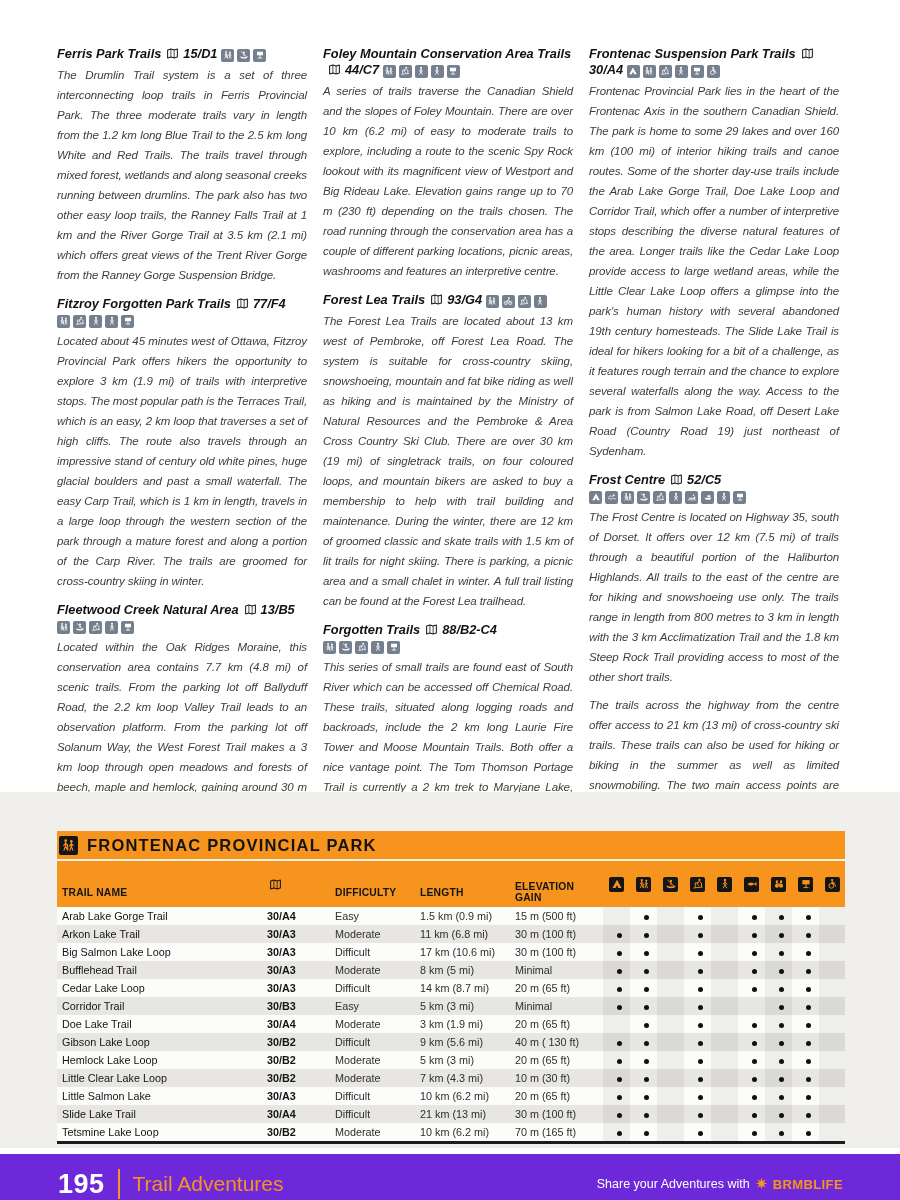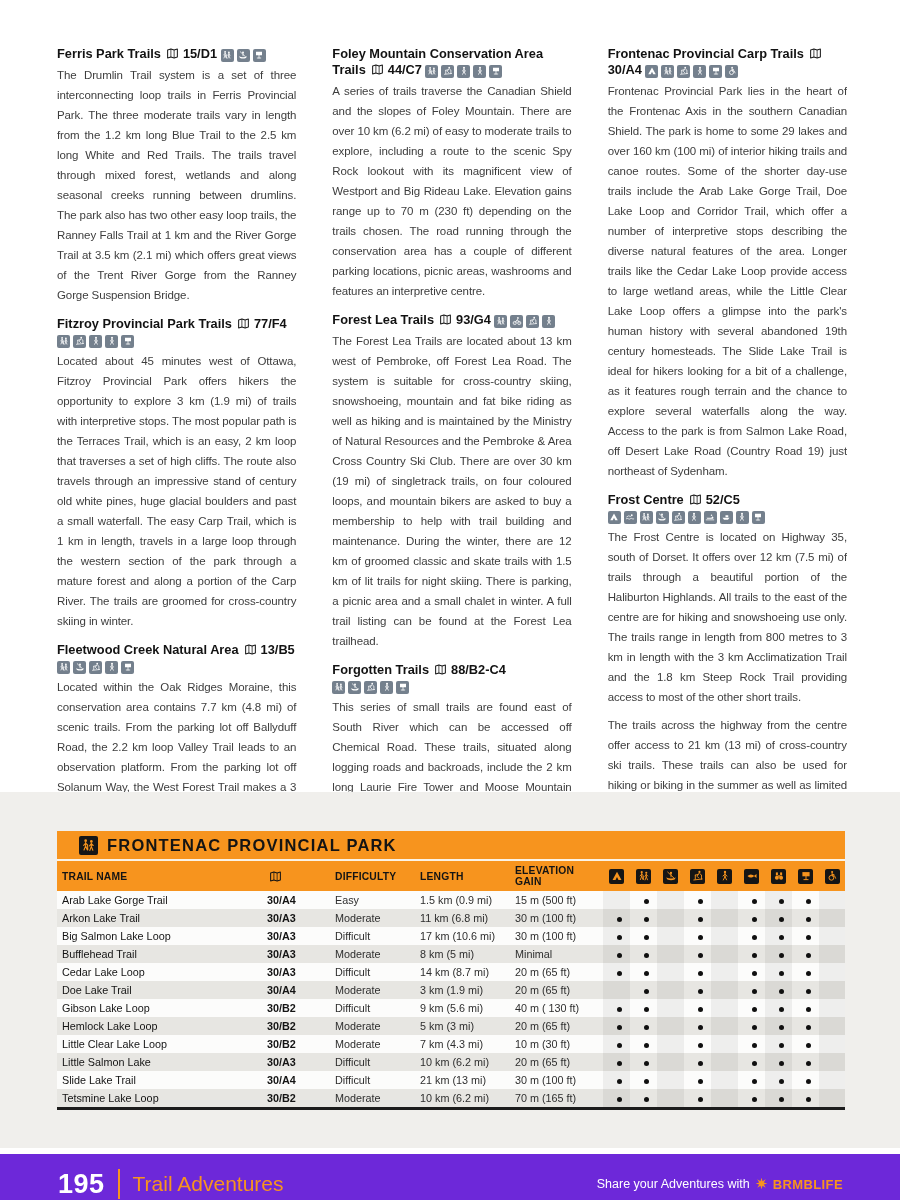--- a/index.html
+++ b/index.html
@@ -5,21 +5,21 @@
   html,body{margin:0;padding:0;}
   body{
     width:900px;height:1200px;position:relative;overflow:hidden;
     background:#ffffff;
     font-family:"Liberation Sans", sans-serif;
     -webkit-font-smoothing:antialiased;
   }
   
   .columns{
     position:absolute;left:57px;top:46px;width:790px;height:748px;
-    display:flex;gap:36px;overflow:hidden;z-index:1;
+    display:flex;gap:16px;overflow:hidden;z-index:1;font-style:italic;
   }
   .col{width:250px;}
   .article-head{
     font-size:12.8px;line-height:16px;font-weight:bold;color:#121212;
     margin:11px 0 3px 0;
   }
   .article:first-child .article-head{margin-top:0;}
   .article-body{
     font-size:11.5px;line-height:20px;color:#3d3d3d;
     text-align:justify;margin:0 0 8px 0;letter-spacing:-0.1px;
@@ -41,29 +41,29 @@
   .icon.tbl-ic{width:15px;height:15px;background:#151515;color:#f7941e;margin:0;}
   .icon.tbl-ic svg{width:12px;height:12px;}
   
   .table-panel{
     position:absolute;left:0;top:792px;width:900px;height:356px;
     background:#f0efec;z-index:2;
   }
   .trail-table-wrap{position:absolute;left:57px;top:39px;width:788px;}
   .table-title-bar{
     background:#f7941e;height:30px;display:flex;align-items:center;
-    padding-left:22px;gap:9px;border-bottom:2px solid #fbf3e6;box-sizing:border-box;
+    padding-left:2px;gap:9px;border-bottom:2px solid #fbf3e6;box-sizing:border-box;
   }
   .table-title{
     font-size:16.5px;font-weight:bold;color:#141414;letter-spacing:1.2px;
   }
   table.trail-table{border-collapse:collapse;table-layout:fixed;width:788px;}
   table.trail-table thead th{
     background:#f7941e;color:#141414;font-size:10.3px;font-weight:bold;
-    text-align:left;padding:4px 0 4px 5px;letter-spacing:0.2px;
+    text-align:left;padding:20px 0 4px 5px;letter-spacing:0.2px;
   }
   table.trail-table thead th.act-h{padding:3px 0;text-align:center;}
   table.trail-table thead th.map-h{padding:3px 0 2px 2px;}
   table.trail-table td{
     font-size:10.8px;color:#2e2e2e;padding:3px 0 3px 5px;line-height:12px;
     white-space:nowrap;overflow:hidden;
   }
   table.trail-table td.name{font-weight:normal;color:#141414;}
   table.trail-table td.map{font-weight:bold;color:#141414;}
   table.trail-table tbody tr:nth-child(odd){background:#fcfcfb;}
@@ -192,21 +192,21 @@
                 <use href="#sym-paddler"></use>
               </svg>
             </span><span class="icon head-ic">
               <svg viewBox="0 0 20 20">
                 <use href="#sym-sign"></use>
               </svg>
             </span></span></h3>
         <p class="article-body">The Drumlin Trail system is a set of three interconnecting loop trails in Ferris Provincial Park. The three moderate trails vary in length from the 1.2 km long Blue Trail to the 2.5 km long White and Red Trails. The trails travel through mixed forest, wetlands and along seasonal creeks running between drumlins. The park also has two other easy loop trails, the Ranney Falls Trail at 1 km and the River Gorge Trail at 3.5 km (2.1 mi) which offers great views of the Trent River Gorge from the Ranney Gorge Suspension Bridge.</p>
       </div>
       <div class="article">
-        <h3 class="article-head"><span>Fitzroy Provincial Park Trails</span><span class="map-glyph"><svg viewBox="0 0 20 20">
+        <h3 class="article-head"><span>Fitzroy Forgotten Park Trails</span><span class="map-glyph"><svg viewBox="0 0 20 20">
               <use href="#sym-map"></use>
             </svg></span><span class="map-ref">77/F4</span> <span class="icon-row"><span class="icon head-ic">
               <svg viewBox="0 0 20 20">
                 <use href="#sym-hikers"></use>
               </svg>
             </span><span class="icon head-ic">
               <svg viewBox="0 0 20 20">
                 <use href="#sym-skier"></use>
               </svg>
             </span><span class="icon head-ic">
@@ -322,21 +322,21 @@
             </span><span class="icon head-ic">
               <svg viewBox="0 0 20 20">
                 <use href="#sym-sign"></use>
               </svg>
             </span></span></h3>
         <p class="article-body">This series of small trails are found east of South River which can be accessed off Chemical Road. These trails, situated along logging roads and backroads, include the 2 km long Laurie Fire Tower and Moose Mountain Trails. Both offer a nice vantage point. The Tom Thomson Portage Trail is currently a 2 km trek to Maryjane Lake, although the full historic trail is being restored. The One-a-day Trail leads 2.4 km to the lake of the same name from Chemical Road. For a longer trek, the 8.5 km (5.3 mi) Loxton Beaver Trail leads to the Loxton Lake Dam and Beaver Lake from Chemical Road.</p>
       </div>
     </div>
   <div class="col">
       <div class="article">
-        <h3 class="article-head"><span>Frontenac Provincial Carp Trails</span><span class="map-glyph"><svg viewBox="0 0 20 20">
+        <h3 class="article-head"><span>Frontenac Suspension Park Trails</span><span class="map-glyph"><svg viewBox="0 0 20 20">
               <use href="#sym-map"></use>
             </svg></span><span class="map-ref">30/A4</span> <span class="icon-row"><span class="icon head-ic">
               <svg viewBox="0 0 20 20">
                 <use href="#sym-tent"></use>
               </svg>
             </span><span class="icon head-ic">
               <svg viewBox="0 0 20 20">
                 <use href="#sym-hikers"></use>
               </svg>
             </span><span class="icon head-ic">
@@ -568,20 +568,36 @@
             <td class="act"><span class="dot"></span></td>
             <td class="act stripe"></td>
             <td class="act"><span class="dot"></span></td>
             <td class="act stripe"></td>
             <td class="act"><span class="dot"></span></td>
             <td class="act stripe"><span class="dot"></span></td>
             <td class="act"><span class="dot"></span></td>
             <td class="act stripe"></td>
           </tr>
           <tr>
+            <td class="name">Corridor Trail</td>
+            <td class="map">30/B3</td>
+            <td class="diff">Easy</td>
+            <td class="len">5 km (3 mi)</td>
+            <td class="elev">Minimal</td>
+            <td class="act stripe"><span class="dot"></span></td>
+            <td class="act"><span class="dot"></span></td>
+            <td class="act stripe"></td>
+            <td class="act"><span class="dot"></span></td>
+            <td class="act stripe"></td>
+            <td class="act"></td>
+            <td class="act stripe"><span class="dot"></span></td>
+            <td class="act"><span class="dot"></span></td>
+            <td class="act stripe"></td>
+          </tr>
+          <tr>
             <td class="name">Doe Lake Trail</td>
             <td class="map">30/A4</td>
             <td class="diff">Moderate</td>
             <td class="len">3 km (1.9 mi)</td>
             <td class="elev">20 m (65 ft)</td>
             <td class="act stripe"></td>
             <td class="act"><span class="dot"></span></td>
             <td class="act stripe"></td>
             <td class="act"><span class="dot"></span></td>
             <td class="act stripe"></td>

